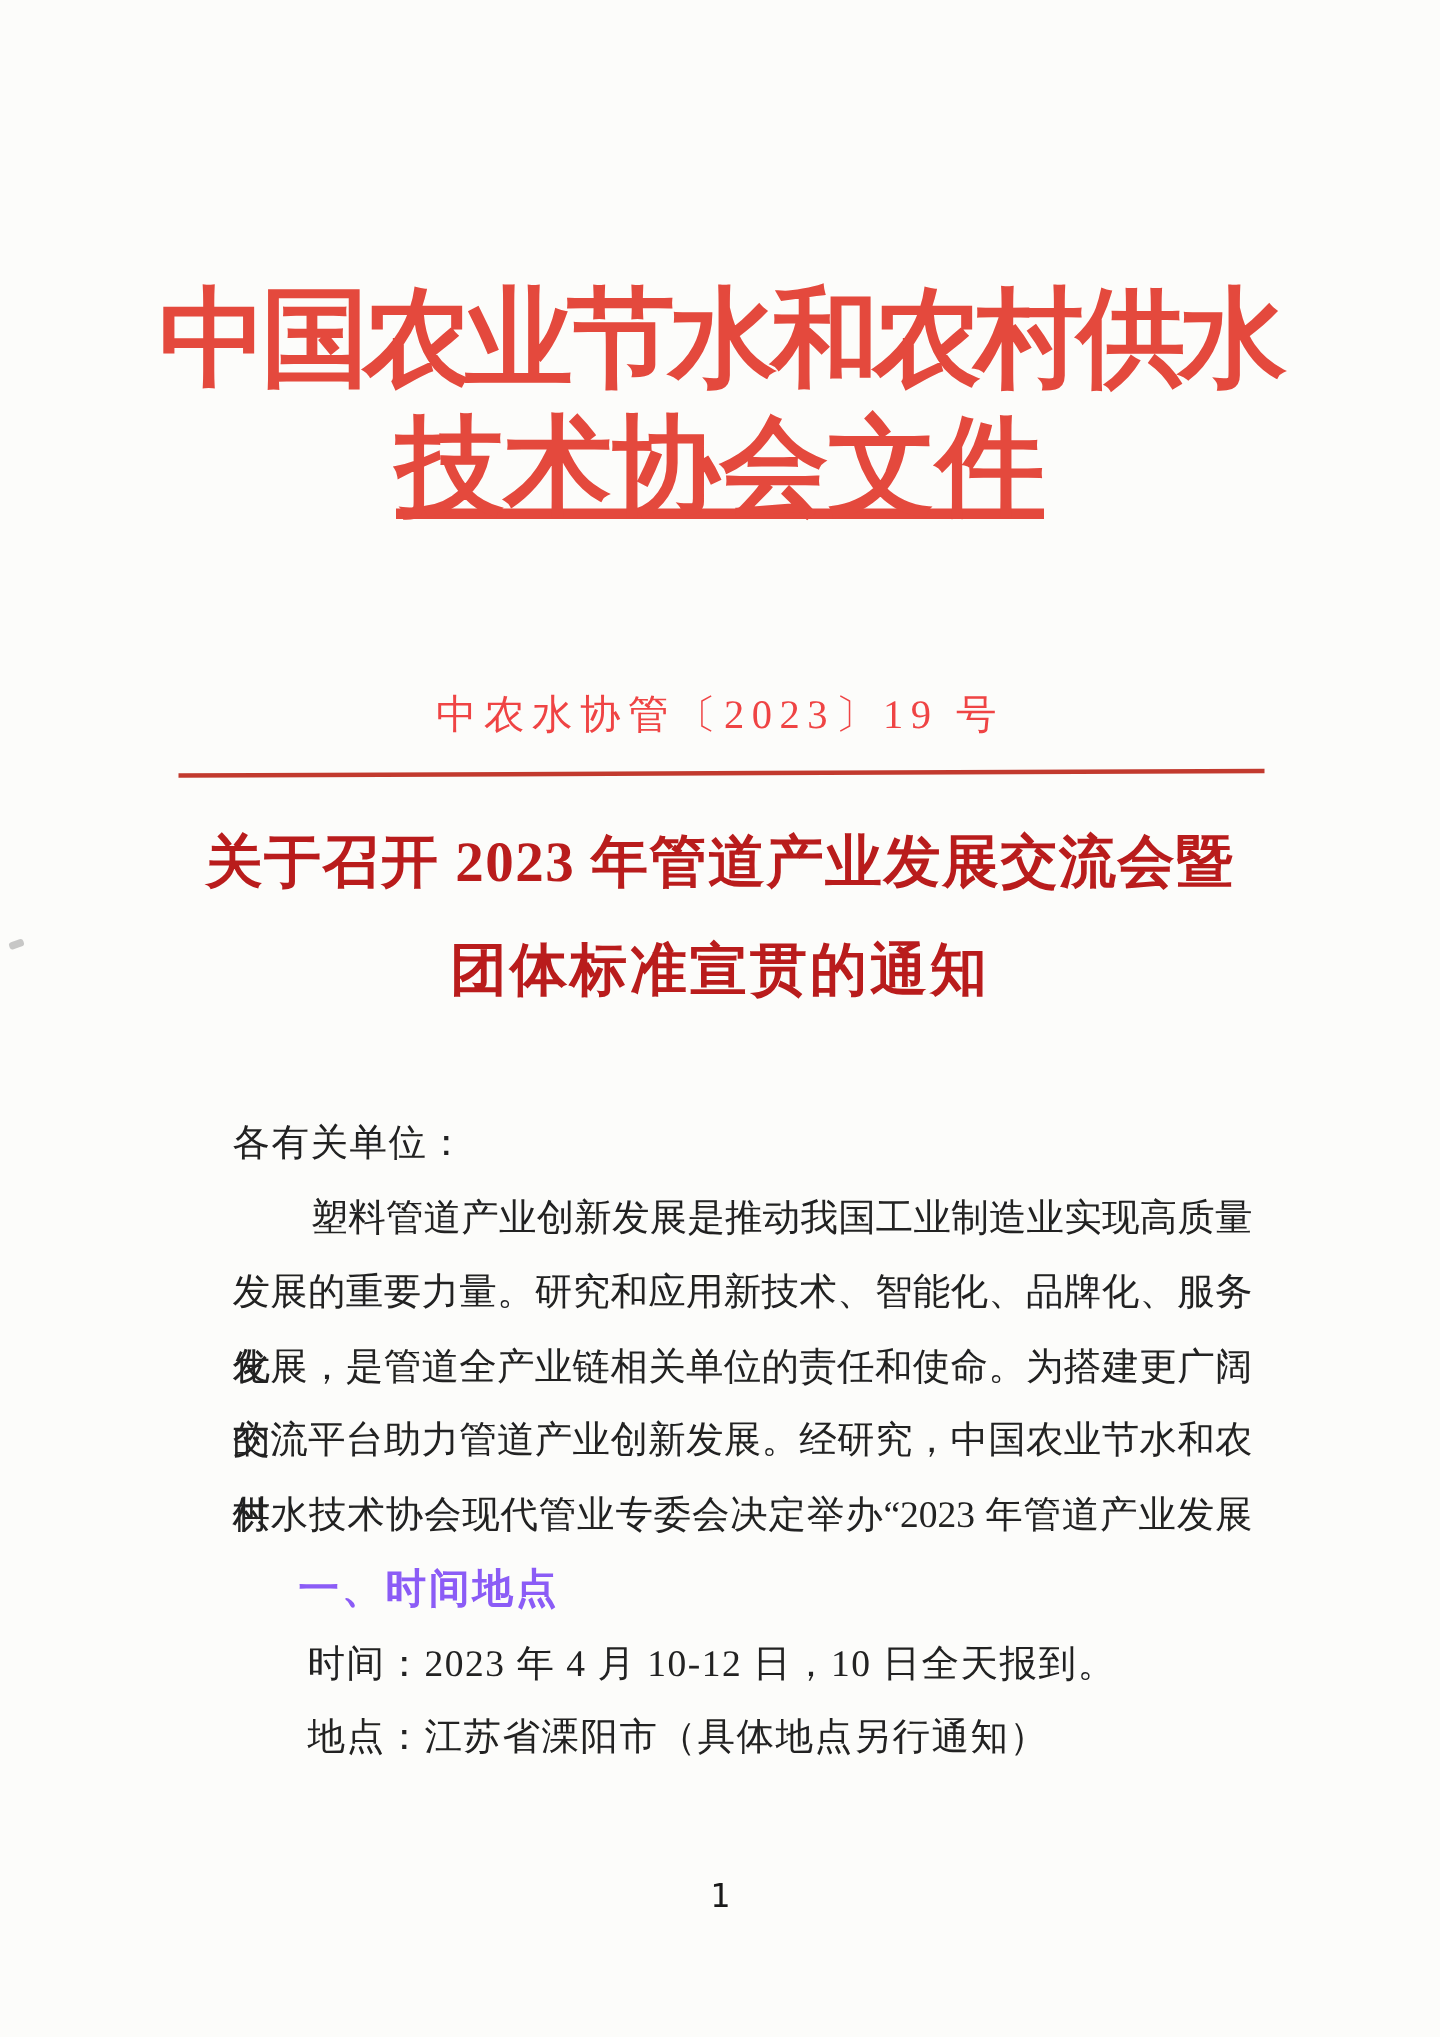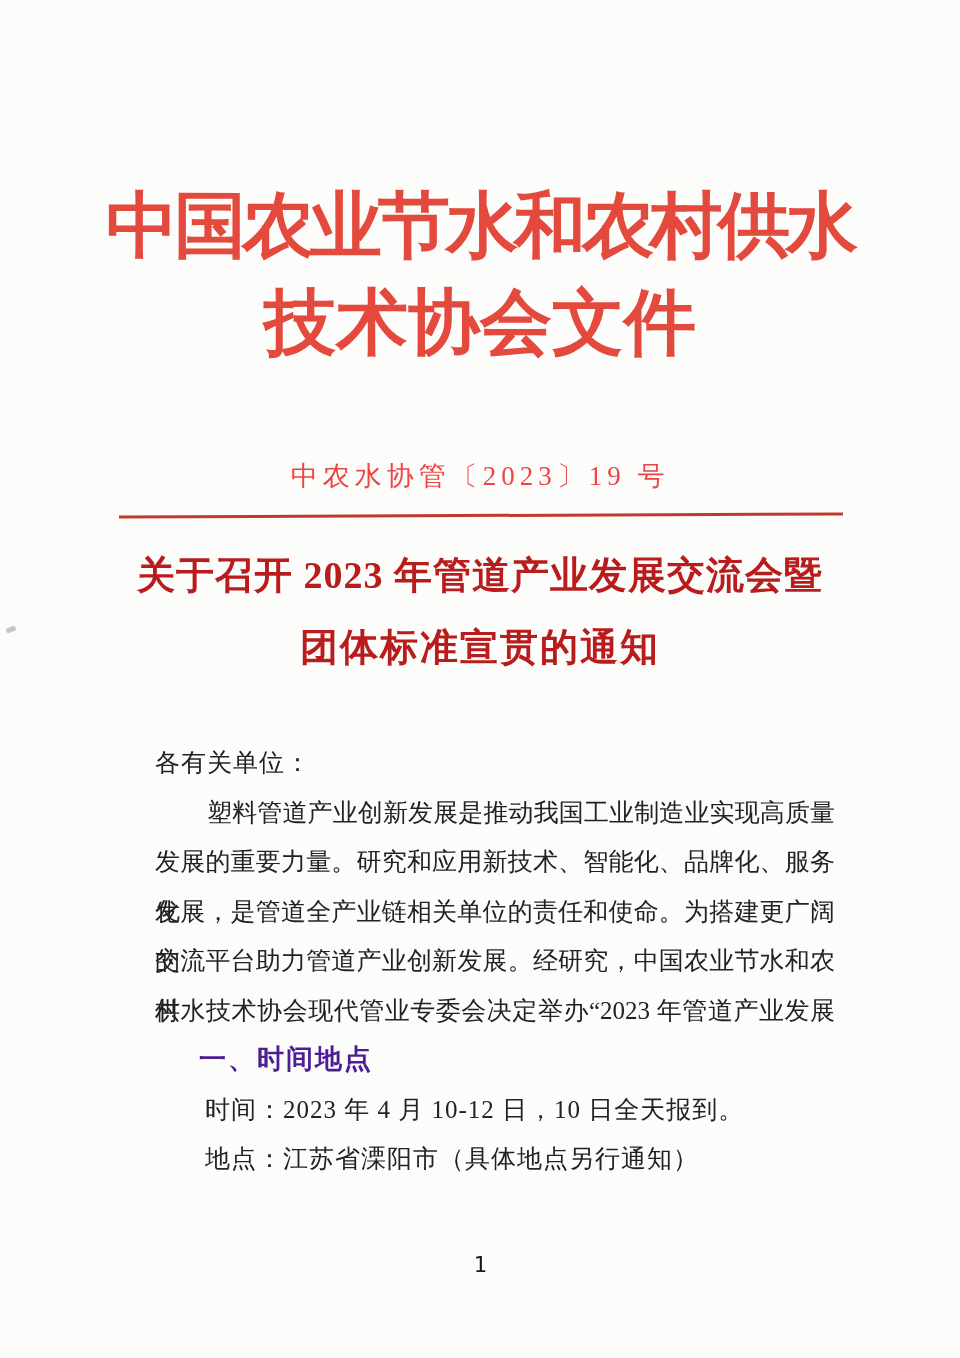--- a/index.html
+++ b/index.html
@@ -29,22 +29,23 @@
   .letterhead .lh1 {
     font-size: 72px;
     letter-spacing: -4px;
     line-height: 92px;
     white-space: nowrap;
   }
   .letterhead .lh2 {
     font-size: 72px;
     letter-spacing: 0px;
     line-height: 78px;
-    margin-top: 12px;
+    margin-top: 0;
     white-space: nowrap;
+    text-decoration: underline;
   }
   
   .doc-number {
     position: absolute;
     top: 458px; left: 0;
     width: 100%;
     text-align: center;
     font-size: 27px;
     letter-spacing: 5px;
     color: #ef4444;
@@ -103,21 +104,21 @@
     text-align: justify;
     text-align-last: justify;
     letter-spacing: 0;
   }
   .bline.first-indent { text-indent: 52px; }
   .bline.indent2 { padding-left: 50px; }
   .bline.section-h {
     font-family: "Liberation Sans", "DejaVu Sans", sans-serif;
     font-weight: bold;
     font-size: 27px;
-    color: #4c1d95;
+    color: #8b5cf6;
     padding-left: 44px;
     letter-spacing: 2px;
   }
   
   .page-number {
     position: absolute;
     top: 1252px; left: 0;
     width: 100%;
     text-align: center;
     font-family: "DejaVu Sans Mono", "Liberation Mono", monospace;

